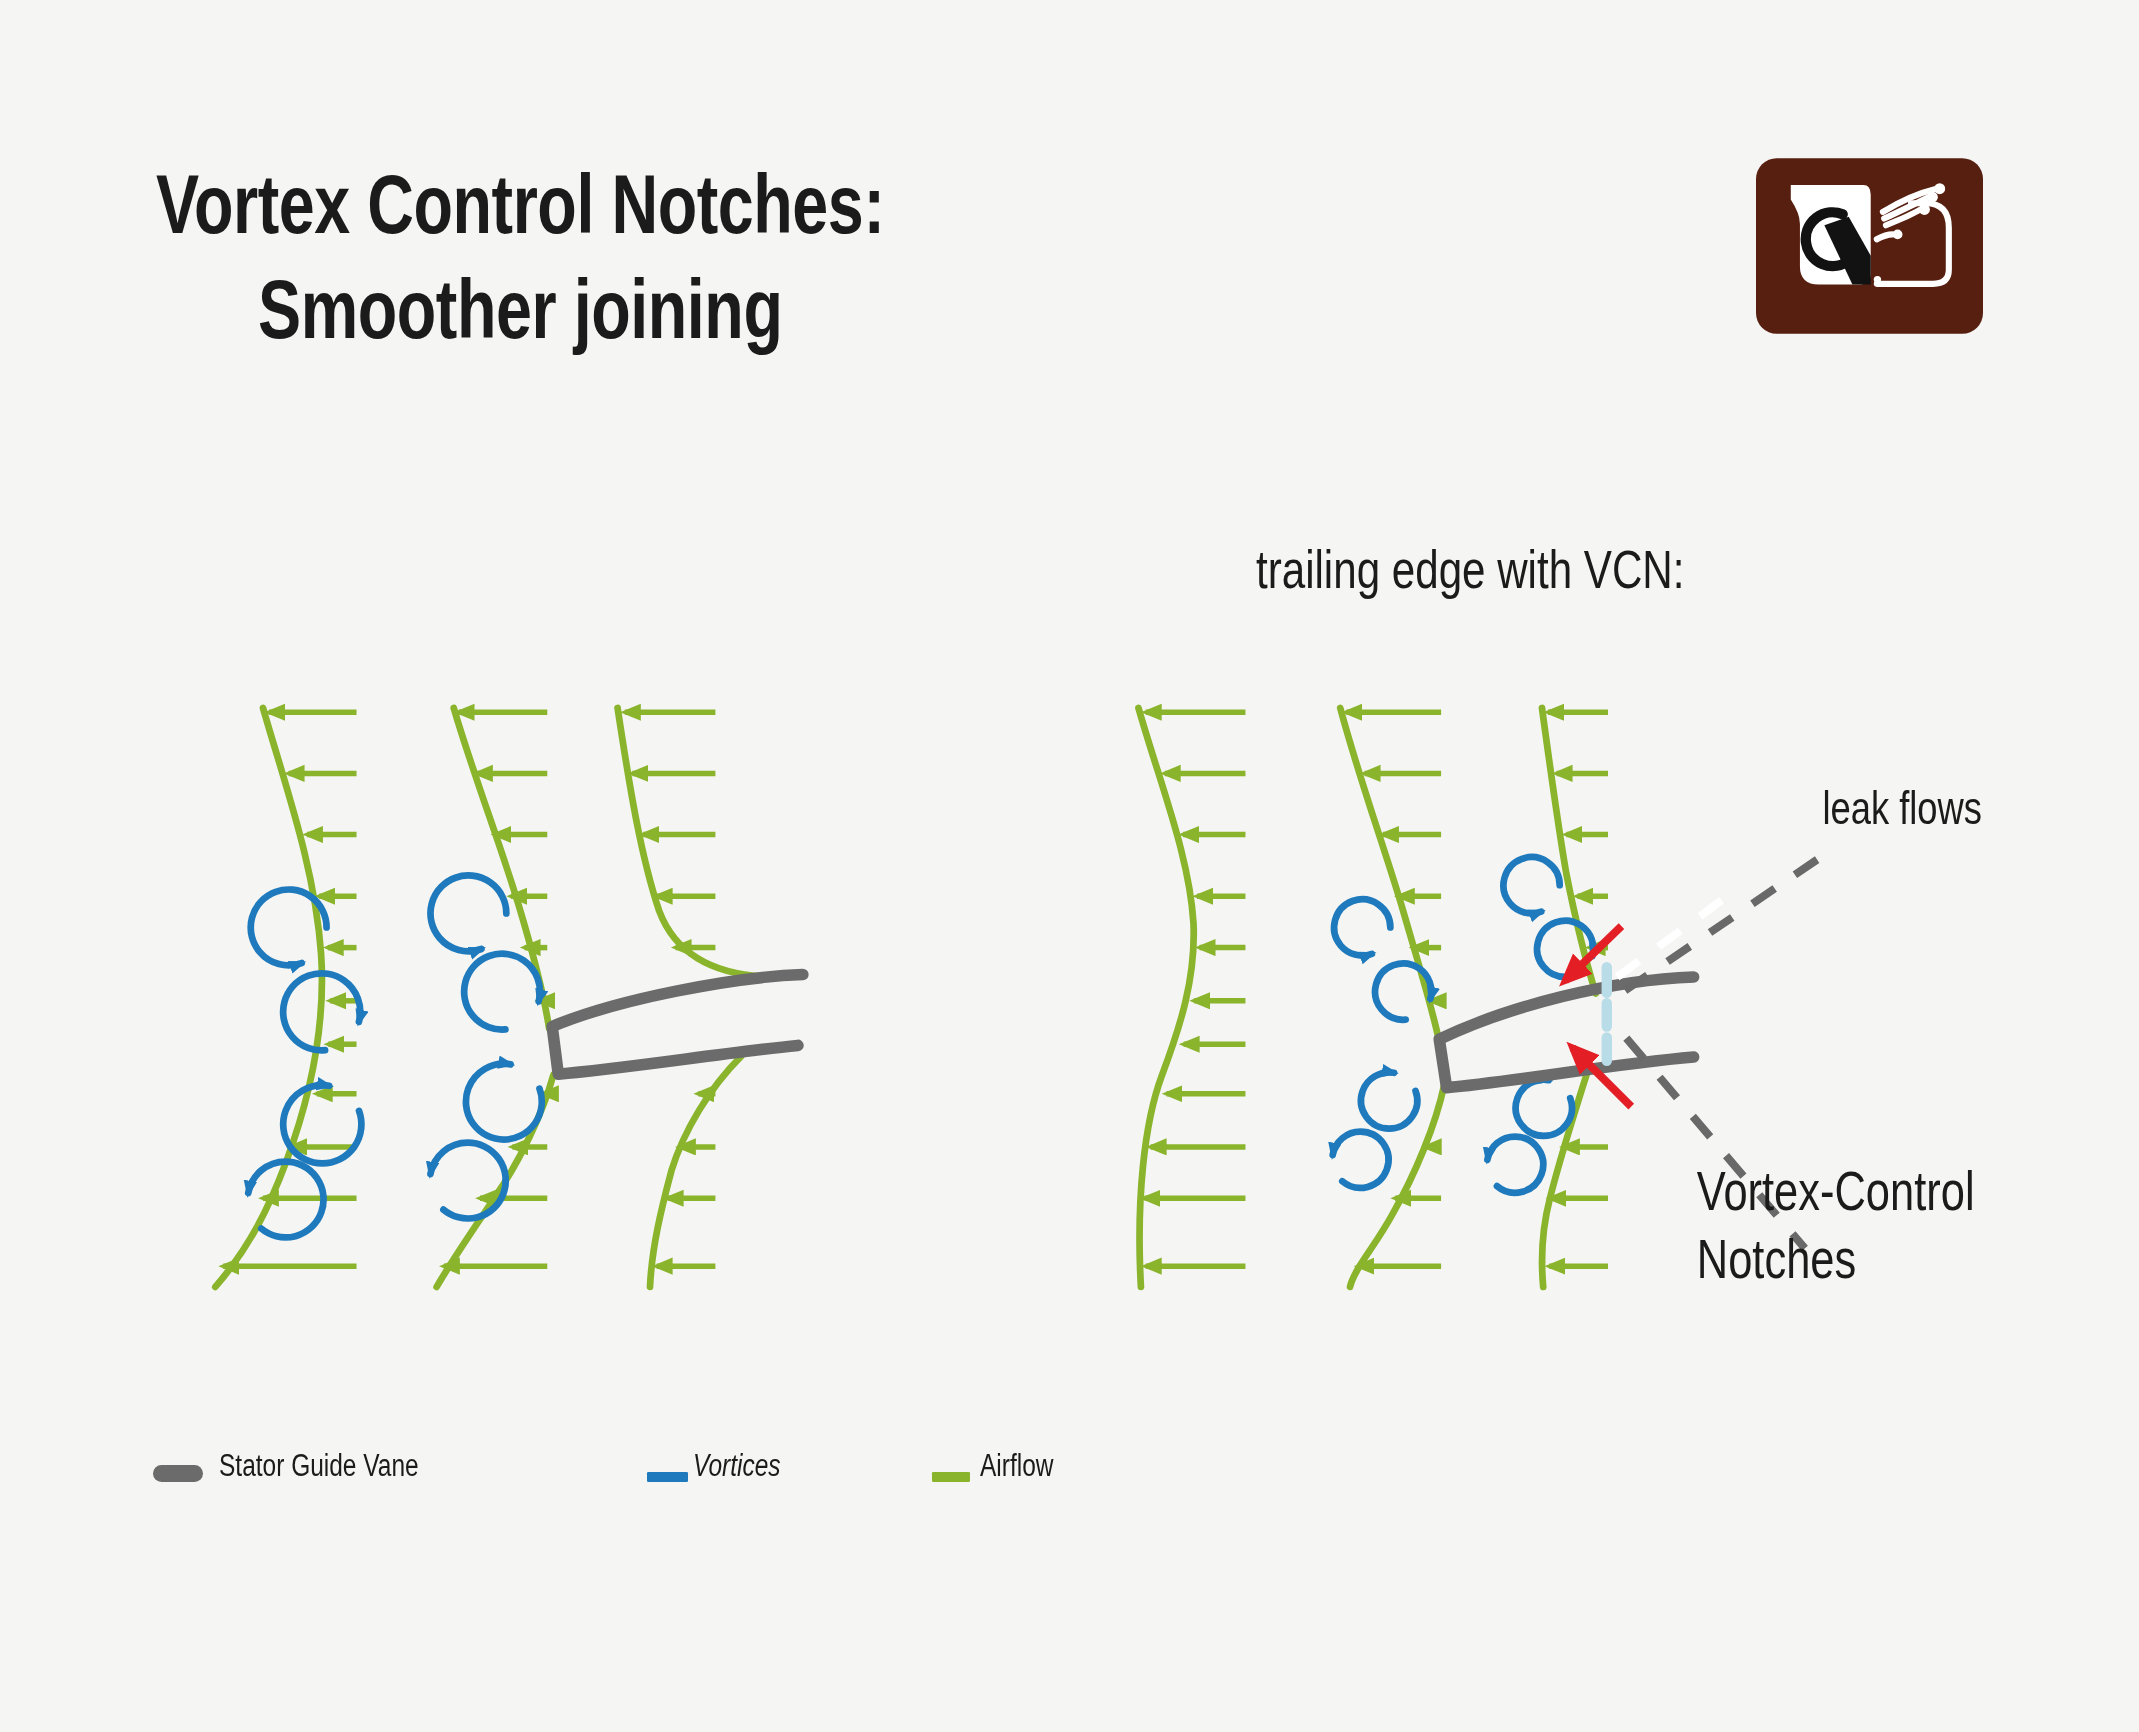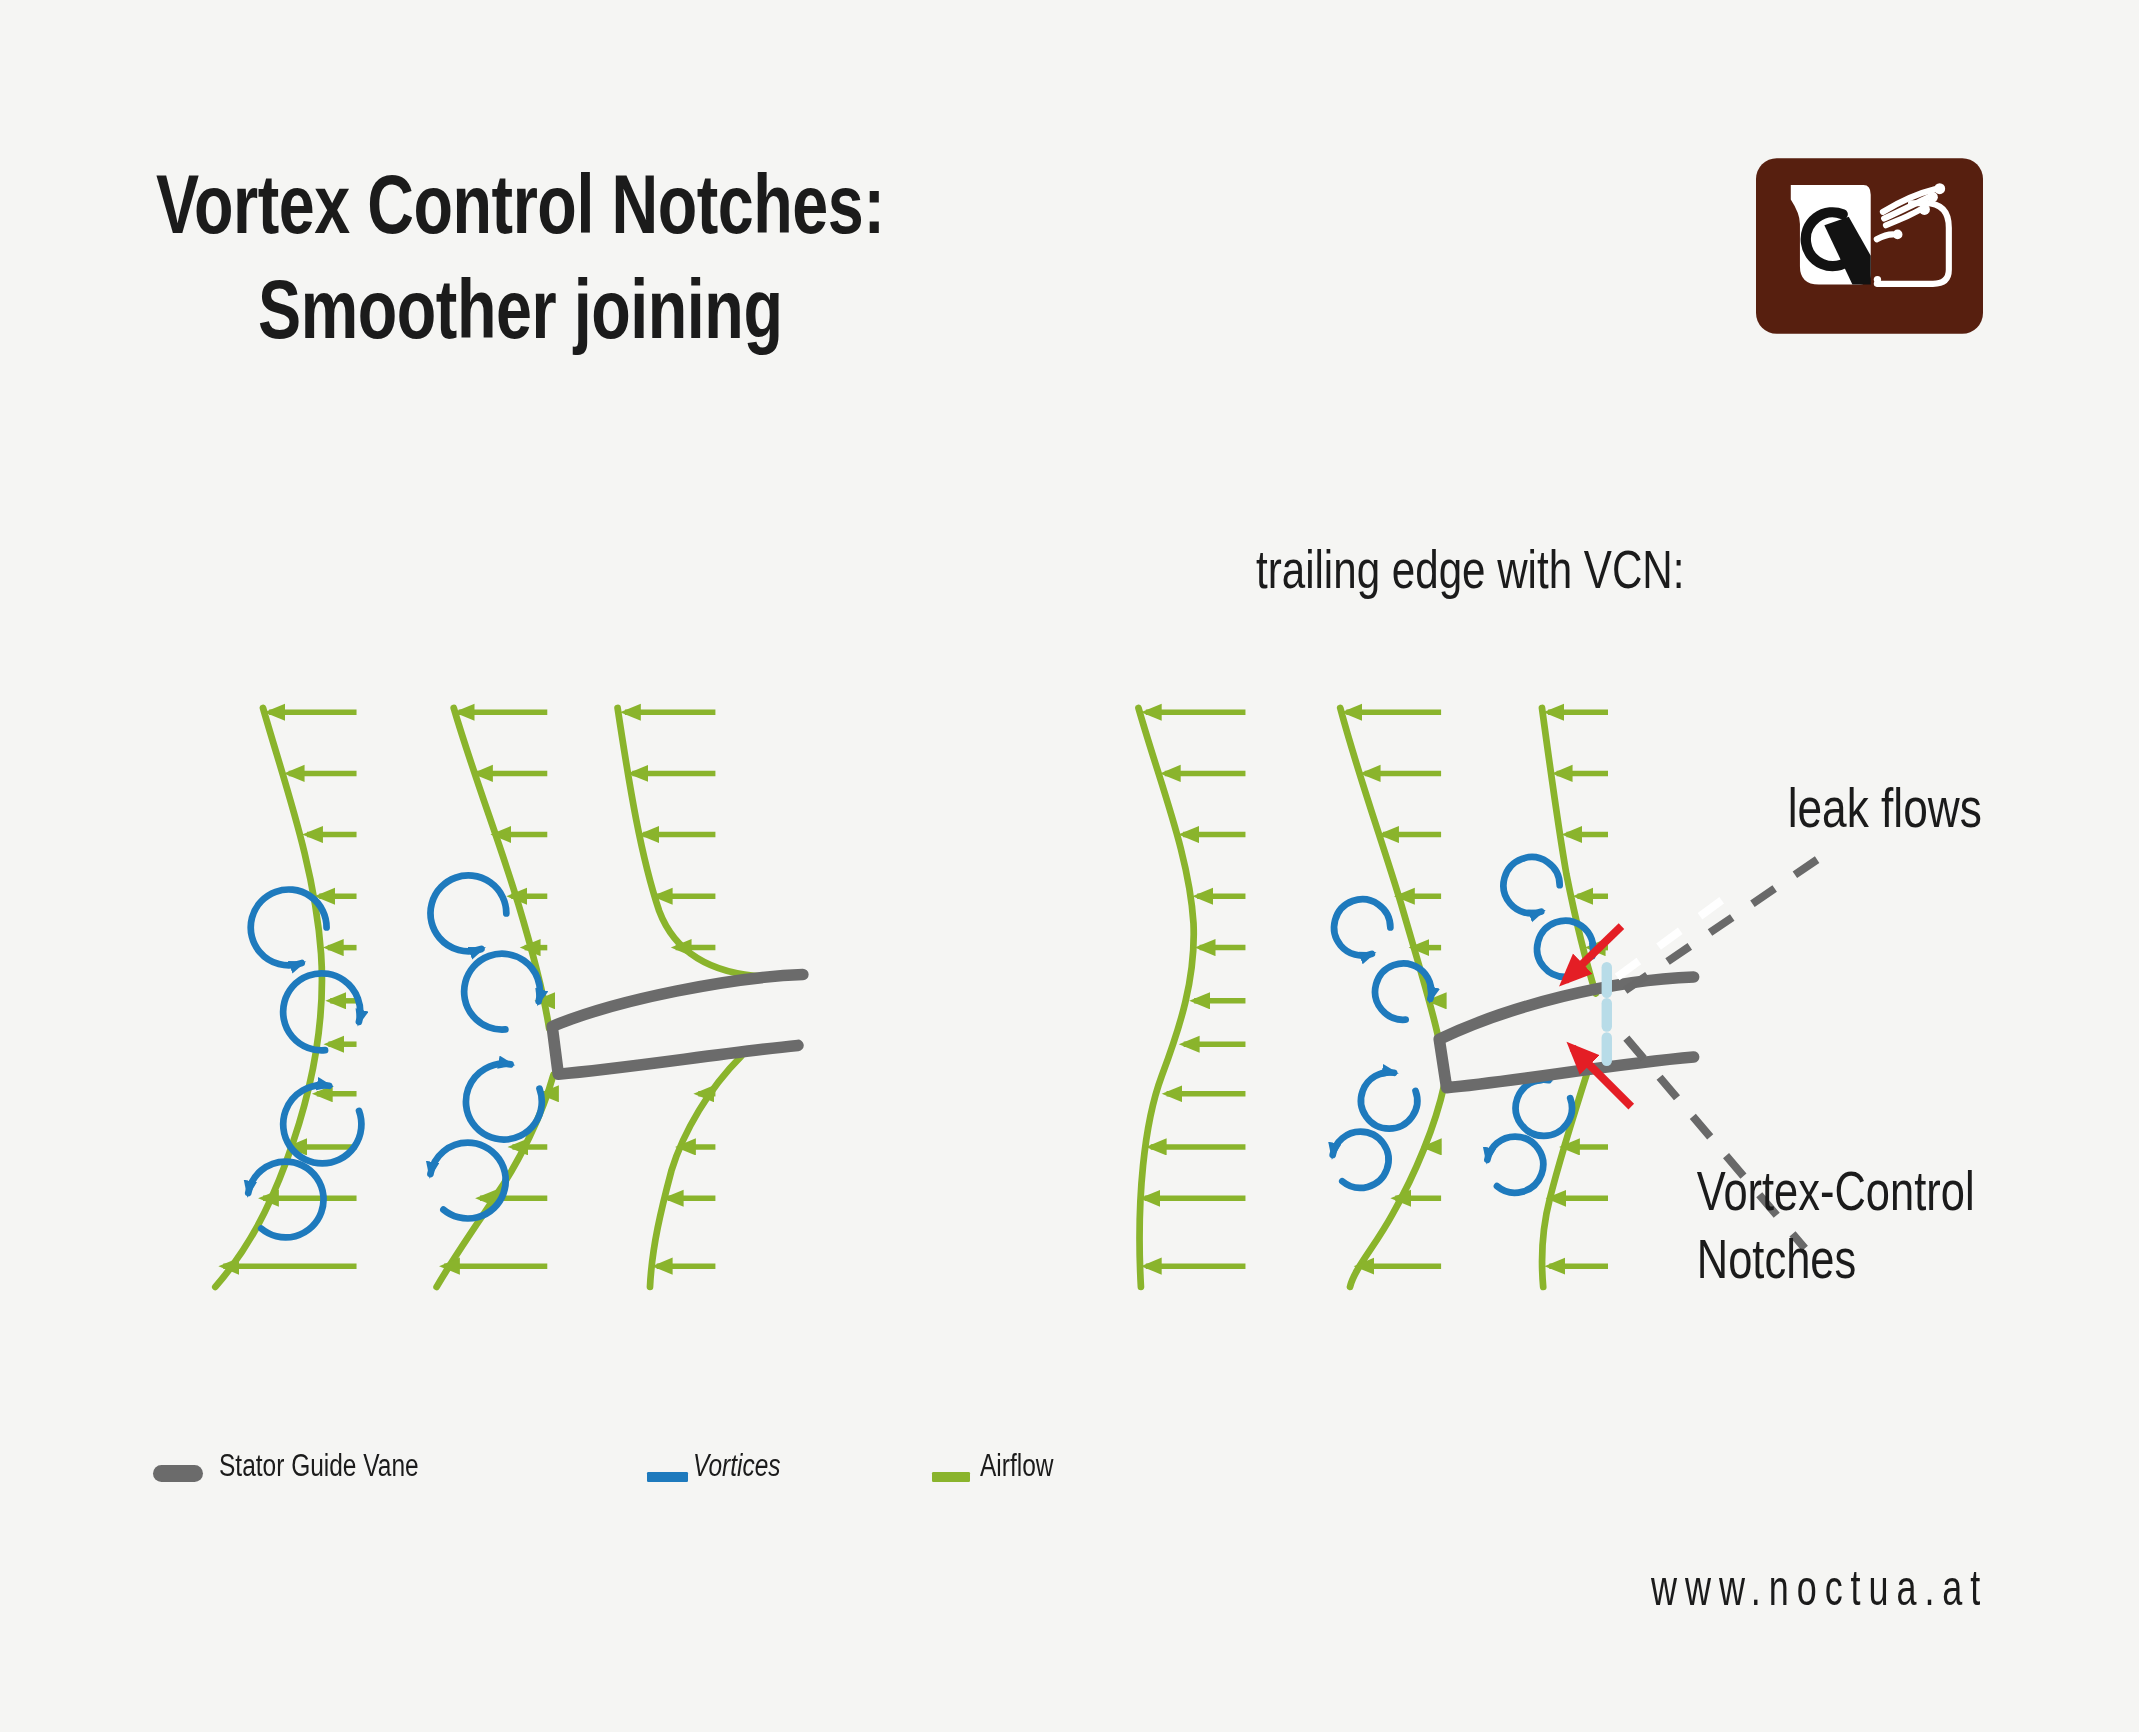--- a/index.html
+++ b/index.html
@@ -5,21 +5,21 @@
   html,body{margin:0;padding:0;}
   #page{position:relative;width:2140px;height:1732px;background:var(--bg,#f5f5f3);overflow:hidden;
         font-family:"Liberation Sans",sans-serif;color:var(--ink,#1b1b1b);}
   .cond{display:inline-block;white-space:nowrap;transform:scaleX(var(--sx,.78));transform-origin:left top;}
   .cond-r{display:inline-block;white-space:nowrap;transform:scaleX(var(--sx,.78));transform-origin:right top;}
   .abs{position:absolute;}
   #title{left:156px;top:152px;font-size:84px;line-height:105px;font-weight:bold;letter-spacing:-0.6px;text-align:center;}
   .panel-heading{top:542px;font-size:54px;line-height:54px;}
   #heading-left{left:169px;}
   #heading-right{left:1247px;margin-left:9px;}
-  #label-leak{right:158px;top:781px;font-size:56px;line-height:54px;text-align:right;}
+  #label-leak{right:158px;top:781px;font-size:46px;line-height:54px;text-align:right;}
   #label-vcn{right:165px;top:1157px;font-size:55px;line-height:68px;text-align:left;}
   #legend{position:absolute;left:0;top:0;width:100%;height:100%;pointer-events:none;}
   .legend-label{position:absolute;top:1443px;font-size:31px;line-height:46px;}
   .swatch{position:absolute;}
   #sw-vane{left:153px;top:1465px;width:50px;height:17px;border-radius:8.6px;}
   #lb-vane{left:219px;}
   #sw-vortices{left:647px;top:1472px;width:41px;height:10.4px;border-radius:1.2px;}
   #lb-vortices{left:693px;font-style:italic;}
   #sw-airflow{left:932px;top:1472px;width:38px;height:10.4px;border-radius:1.2px;}
   #lb-airflow{left:980px;}
@@ -201,18 +201,15 @@
     <div id="sw-vortices" class="swatch" style="background: rgb(30, 122, 189);"></div>
     <div id="lb-vortices" class="legend-label">
       <span class="cond" style="--sx:.79">Vortices</span>
     </div>
     <div id="sw-airflow" class="swatch" style="background: rgb(138, 180, 44);"></div>
     <div id="lb-airflow" class="legend-label">
       <span class="cond" style="--sx:.79">Airflow</span>
     </div>
   </div>
 
-  <div id="website" class="abs">
-    <span class="cond-r" style="--sx:.72">www.noctua.at</span>
-  </div>
 
 </div>
 
 
 </body></html>

